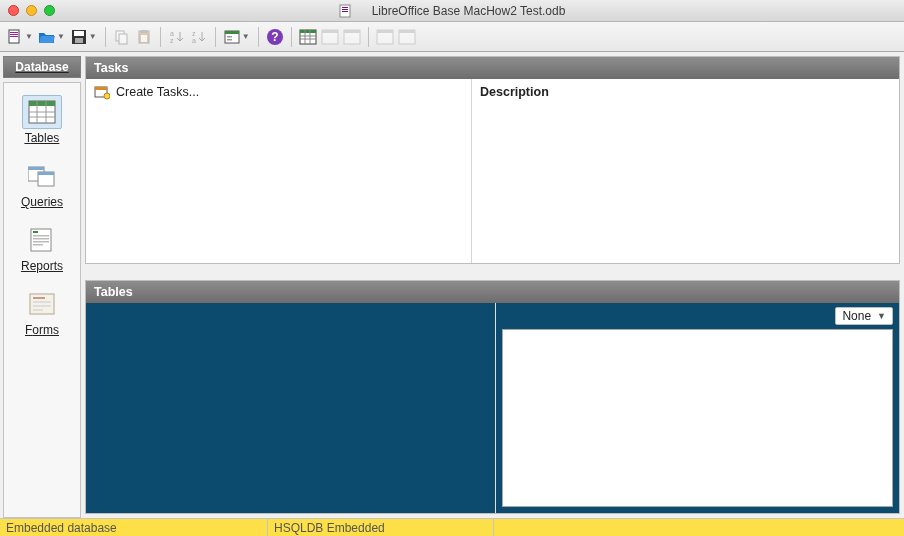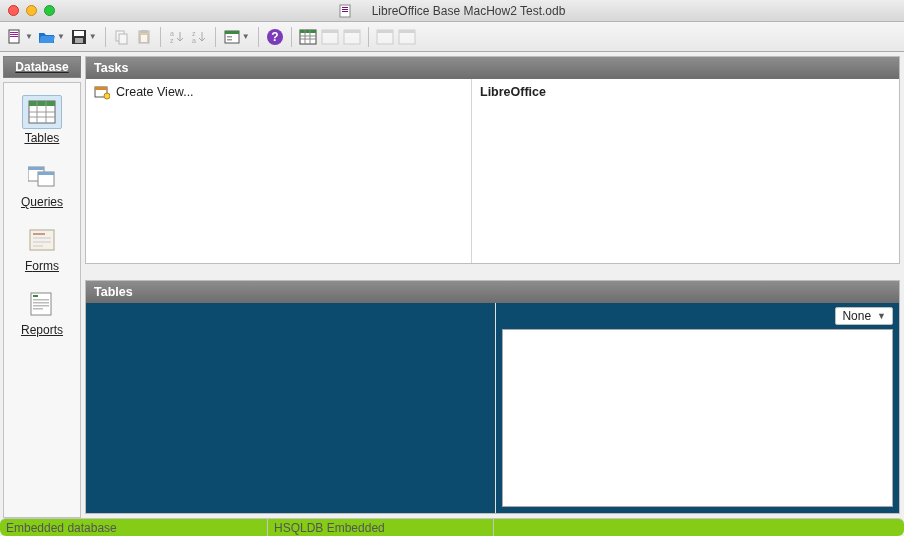--- a/index.html
+++ b/index.html
@@ -120,23 +120,23 @@
     .tables-panel .panel-body { background:#0c4a6e; }
     .tables-left { width:410px; border-right:1px solid #e0e0e0; }
     .tables-right { flex:1; display:flex; flex-direction:column; }
     .preview-controls { height:26px; display:flex; align-items:center; justify-content:flex-end; padding:2px 6px; }
     .preview-select { font-size:12px; padding:1px 6px; background:#fff; border:1px solid #bbb; border-radius:2px; display:flex; align-items:center; gap:6px; cursor:pointer; }
     .preview-box { flex:1; margin: 0 6px 6px 6px; border:1px solid #a8a8a8; background:#fff; }
 
     
     .statusbar {
       height:18px;
-      background:#84cc16;
+      background:#fde047;
       border-top:1px solid #c5c5c5;
-      display:flex; align-items:center; font-size:12px; color:#555;border-radius:6px;
+      display:flex; align-items:center; font-size:12px; color:#555;
     }
     .status-cell { border-right:1px solid #c5c5c5; padding: 0 6px; height:100%; display:flex; align-items:center; }
     .status-cell.first { width:268px; }
     .status-cell.second { width:226px; }
   </style>
 </head>
 <body>
 
 <div class="titlebar">
   <div class="traffic-lights">
@@ -292,66 +292,66 @@
               <rect x="10" y="8" width="16" height="14" fill="#fff" stroke="#888"></rect>
               <rect x="10" y="8" width="16" height="3" fill="#7fa9cf"></rect>
             </svg>
         </div>
         <span class="db-label"><span id="sb1"><u>Q</u>ueries</span></span>
       </div>
 
       <div class="db-item">
         <div class="db-icon-wrap">
           <svg width="28" height="24">
-              <rect x="2" y="2" width="24" height="20" fill="#f5f0e8" stroke="#b0a890"></rect>
-              <rect x="5" y="5" width="12" height="2" fill="#c98"></rect>
-              <rect x="5" y="9" width="18" height="2" fill="#ddd"></rect>
-              <rect x="5" y="13" width="18" height="2" fill="#ddd"></rect>
-              <rect x="5" y="17" width="10" height="2" fill="#ddd"></rect>
-            </svg>
-        </div>
-        <span class="db-label"><span id="sb2"><u>F</u>orms</span></span>
-      </div>
-
-      <div class="db-item">
-        <div class="db-icon-wrap">
-          <svg width="28" height="24">
               <rect x="3" y="1" width="20" height="22" fill="#fff" stroke="#888"></rect>
               <rect x="5" y="3" width="5" height="2" fill="#3a8a3f"></rect>
               <rect x="5" y="7" width="16" height="1.5" fill="#bbb"></rect>
               <rect x="5" y="10" width="16" height="1.5" fill="#bbb"></rect>
               <rect x="5" y="13" width="16" height="1.5" fill="#bbb"></rect>
               <rect x="5" y="16" width="10" height="1.5" fill="#bbb"></rect>
             </svg>
         </div>
         <span class="db-label"><span id="sb3"><u>R</u>eports</span></span>
+      </div>
+
+      <div class="db-item">
+        <div class="db-icon-wrap">
+          <svg width="28" height="24">
+              <rect x="2" y="2" width="24" height="20" fill="#f5f0e8" stroke="#b0a890"></rect>
+              <rect x="5" y="5" width="12" height="2" fill="#c98"></rect>
+              <rect x="5" y="9" width="18" height="2" fill="#ddd"></rect>
+              <rect x="5" y="13" width="18" height="2" fill="#ddd"></rect>
+              <rect x="5" y="17" width="10" height="2" fill="#ddd"></rect>
+            </svg>
+        </div>
+        <span class="db-label"><span id="sb2"><u>F</u>orms</span></span>
       </div>
 
     </div>
   </div>
 
   <div class="content">
 
     <div class="panel" style="height:208px">
       <div class="panel-header">Tasks</div>
       <div class="panel-body">
         <div class="tasks-list">
           <div class="task-row">
             <span class="task-icon">
                 <svg width="16" height="16">
                   <rect x="1" y="3" width="12" height="10" fill="#fff" stroke="#555"></rect>
                   <rect x="1" y="3" width="12" height="3" fill="#d88a2a"></rect>
                   <circle cx="13" cy="12" r="3" fill="#ffcf40" stroke="#b8860b"></circle>
                 </svg>
               </span>
-            <span>Create View...</span>
+            <span>Create Tasks...</span>
           </div>
         </div>
         <div class="tasks-desc">
-          <div class="desc-title">LibreOffice</div>
+          <div class="desc-title">Description</div>
         </div>
       </div>
     </div>
 
     <div class="panel tables-panel" style="flex:1">
       <div class="panel-header">Tables</div>
       <div class="panel-body">
         <div class="tables-left"></div>
         <div class="tables-right">
           <div class="preview-controls">

